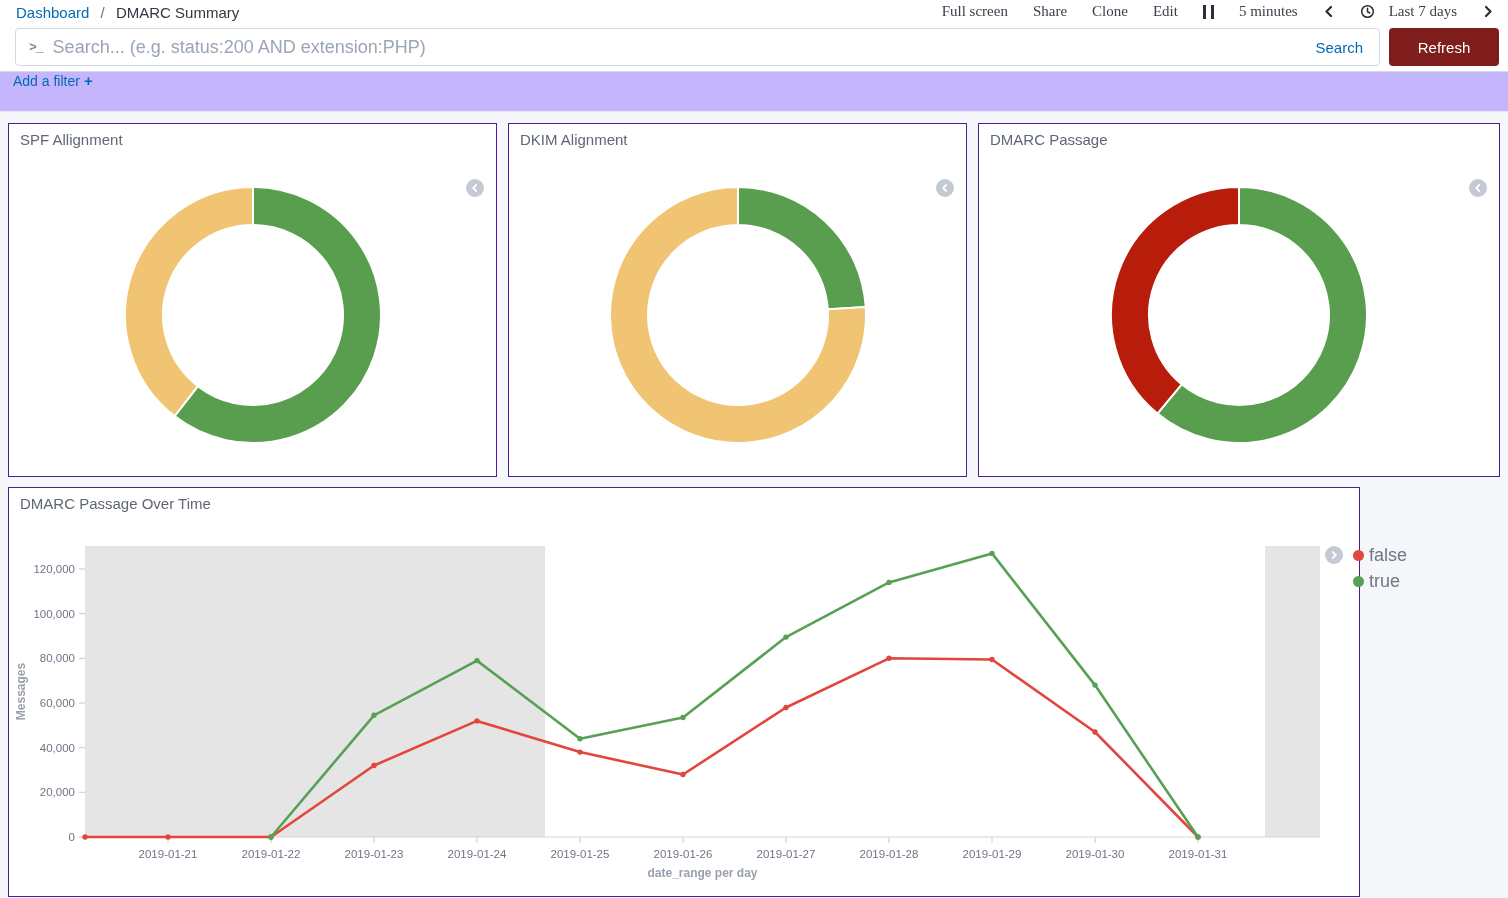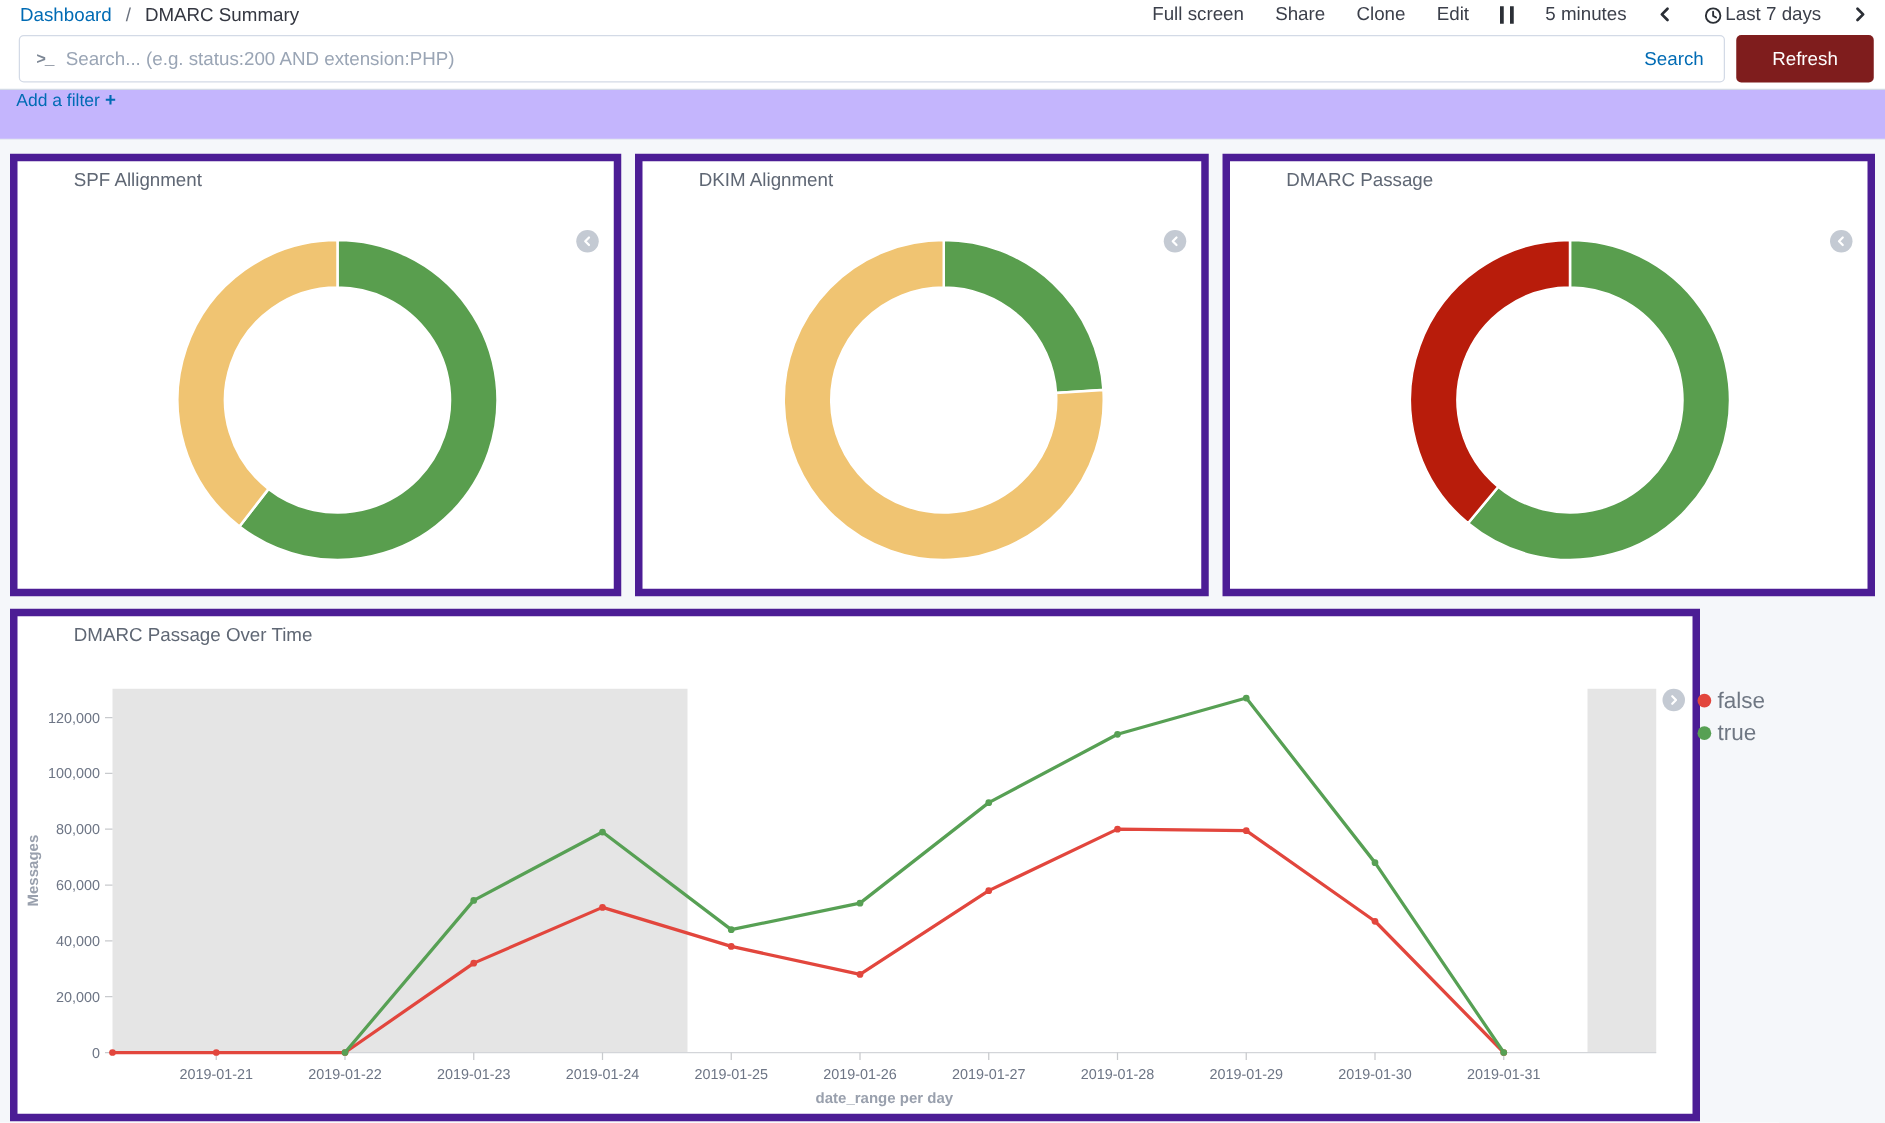--- a/index.html
+++ b/index.html
@@ -7,49 +7,49 @@
   body {
     font-family: "Liberation Sans", sans-serif;
     background:#ffffff; position:relative; overflow:hidden; color:#343741;
   }
   
   .topbar { position:absolute; left:0; top:0; width:1508px; height:27px; background:#fff;padding-left:48px; }
   .breadcrumb { position:absolute; left:16px; top:4px; font-size:15px; }
   .breadcrumb a { color:#006bb4; text-decoration:none; cursor:pointer; }
   .crumb-sep { color:#69707d; margin:0 7px; }
   .top-menu { position:absolute; right:14px; top:3px; display:flex; align-items:center; gap:25px;
-              font-size:15px; color:#3b3f4a; }
+              font-size:15px; color:#3b3f4a;font-family:Liberation Serif, serif; }
   .top-menu .mi { cursor:pointer; white-space:nowrap; }
   .pause-icon { display:inline-block; width:11px; height:14px;
                 border-left:3.5px solid #2b2f36; border-right:3.5px solid #2b2f36; cursor:pointer; }
-  .timepick { display:flex; align-items:flex-end; gap:2px; cursor:pointer; }
+  .timepick { display:flex; align-items:center; gap:14px; cursor:pointer; }
   .chev-btn { display:inline-flex; align-items:center; cursor:pointer; }
   
   .query-row { position:absolute; left:0; top:27px; width:1508px; height:45px; background:#fff; }
   .search-box { position:absolute; left:15px; top:1px; width:1365px; height:38px;
                 border:1px solid #d3dae6; border-radius:4px; background:#fff;
                 display:flex; align-items:center; }
   .prompt-icon { font-family:"Liberation Mono", monospace; font-weight:bold; color:#7d8795;
                  font-size:13px; margin:0 10px 0 13px; letter-spacing:-1px; }
-  .search-box input { flex:1; border:none; outline:none; font-size:15px; color:#7f1d1d;
+  .search-box input { flex:1; border:none; outline:none; font-size:18px; color:#7f1d1d;
                       font-family:"Liberation Sans", sans-serif; background:transparent; }
   .search-box input::placeholder { color:#9aa5b5; }
   .options-link { color:#006bb4; font-size:15px; margin:0 16px; cursor:pointer; }
   .refresh-btn { position:absolute; right:9px; top:1px; width:110px; height:38px;
                  background:#7f1d1d; border:none; border-radius:4px; color:#fff; font-size:15px;
                  font-family:"Liberation Sans", sans-serif; cursor:pointer; }
   .query-sep { position:absolute; left:0; top:71px; width:1508px; border-top:1px solid #d3dae6; }
   
   .filter-bar { position:absolute; left:0; top:72px; width:1508px; height:40px; background:#c4b5fd;
                 border-bottom:1px solid #e6eaf2; display:flex; align-items:flex-start; }
   .add-filter { margin-left:13px; color:#006bb4; font-size:14px; cursor:pointer; }
   .add-filter b { font-size:15px; margin-left:4px; font-weight:bold; }
   
   .dash { position:absolute; left:0; top:112px; width:1508px; height:786px; background:#f5f7fa; }
-  .panel { position:absolute; background:#fff; border:6px solid #4c1d95;padding-left:34px; }
+  .panel { position:absolute; background:#fff; border:1px solid #4c1d95; }
   #p0 { left:8px;   top:11px;  width:489px;  height:354px; }
   #p1 { left:508px; top:11px;  width:459px;  height:354px; }
   #p2 { left:978px; top:11px;  width:522px;  height:354px; }
   #p3 { left:8px;   top:375px; width:1352px; height:410px; }
   .panel-title { padding:7px 11px 4px; font-size:15px; color:#5f6774; }
   .donut-wrap { display:flex; justify-content:center; margin-top:33px; }
   .ltoggle { position:absolute; top:55px; right:12px; width:18px; height:18px; border-radius:50%;
              background:#c4cad3; display:flex; align-items:center; justify-content:center; cursor:pointer; }
   
   #linechart { position:absolute; left:0; top:30px; }

